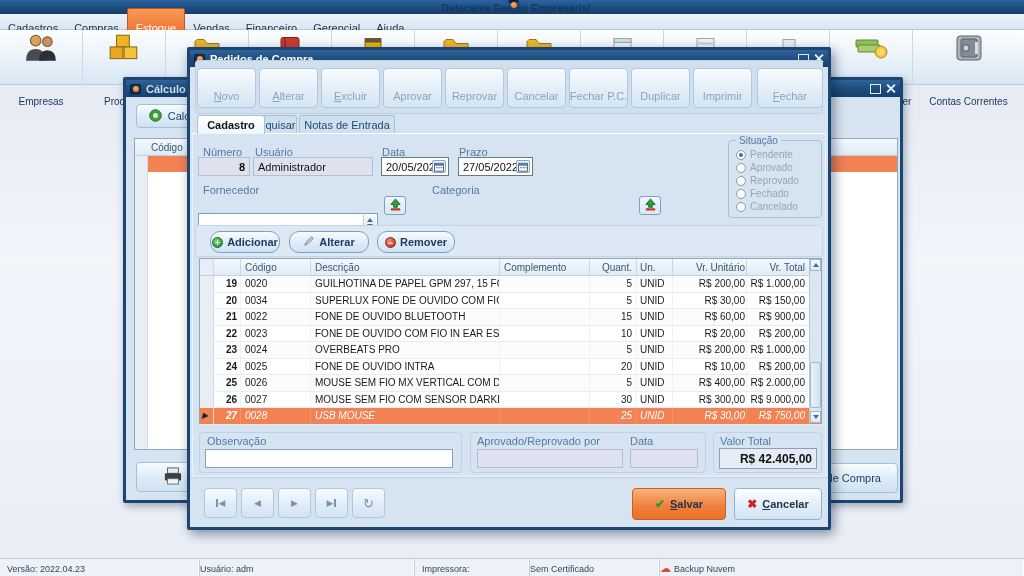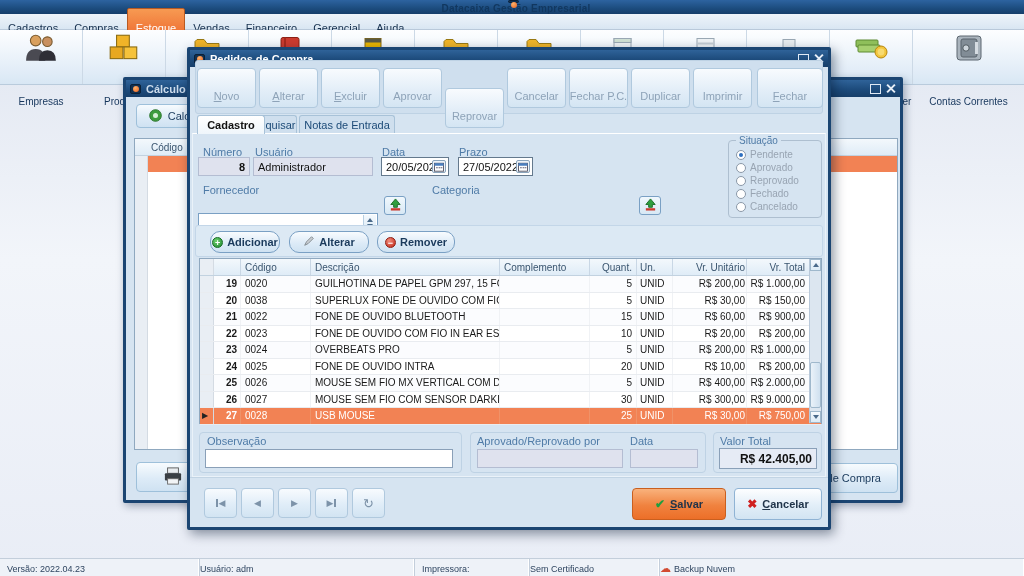--- a/index.html
+++ b/index.html
@@ -111,21 +111,21 @@
   .c-cod { width:70px; padding-left:4px; }
   .c-desc { width:189px; padding-left:4px; }
   .c-comp { width:90px; padding-left:4px; }
   .c-qt { width:47px; justify-content:flex-end; padding-right:4px; }
   .c-un { width:36px; padding-left:3px; }
   .c-vu { width:74px; justify-content:flex-end; padding-right:1px; }
   .c-vt { width:63px; justify-content:flex-end; padding-right:4px; }
   .ghdr .c-desc,.ghdr .c-comp { }
   .ghdr .c-qt,.ghdr .c-vu,.ghdr .c-vt { justify-content:flex-end; }
   .grow.selected, .grow.selected:nth-child(odd) { background:#f28254; color:#fff; }
-  .grow.selected span { border-right-color:#ef9268; }
+  .grow.selected span { border-right-color:#ef9268;font-style:italic; }
   .grow.selected .c-gut { background:#f28254; }
   .grow.selected .c-gut::after { content:"▶"; position:absolute; left:2px; top:3px; font-size:8px; color:#222; }
   .vscroll { position:absolute; right:0; top:0; bottom:0; width:12px; background:#dce6f0; border-left:1px solid #b9c9da; }
   .varr { position:absolute; left:0; width:11px; height:12px; background:linear-gradient(180deg,#f5f9fd,#dcebf6);
     border:1px solid #9fb8cc; display:flex; align-items:center; justify-content:center; cursor:pointer; }
   .vthumb { position:absolute; left:0; width:11px; background:linear-gradient(90deg,#eaf2f9,#cfe0ef); border:1px solid #9fb8cc; border-radius:2px; cursor:pointer; }
   .tri-u2 { width:0;height:0;border-left:3px solid transparent;border-right:3px solid transparent;border-bottom:4px solid #4a6a8a; }
   .tri-d2 { width:0;height:0;border-left:3px solid transparent;border-right:3px solid transparent;border-top:4px solid #4a6a8a; }
 
   .fpanel { top:382px; height:41px; border:1px solid #bed2e4; border-radius:4px; background:#d6e4f1; }
@@ -345,21 +345,21 @@
       </div>
     <div class="abs dbtn" style="left:69px;">
         <span class="u1">Alterar</span>
       </div>
     <div class="abs dbtn" style="left:131px;">
         <span class="u1">Excluir</span>
       </div>
     <div class="abs dbtn" style="left:193px;">
         <span>Aprovar</span>
       </div>
-    <div class="abs dbtn" style="left:255px;margin-top:20px;">
+    <div class="abs dbtn" style="left:255px;">
         <span>Reprovar</span>
       </div>
     <div class="abs dbtn" style="left:317px;">
         <span>Cancelar</span>
       </div>
     <div class="abs dbtn" style="left:379px;">
         <span>Fechar P.C.</span>
       </div>
     <div class="abs dbtn" style="left:441px;">
         <span>Duplicar</span>
@@ -512,21 +512,21 @@
             <span class="c-comp"></span>
             <span class="c-qt">5</span>
             <span class="c-un">UNID</span>
             <span class="c-vu">R$ 200,00</span>
             <span class="c-vt">R$ 1.000,00</span>
           </div>
 
           <div class="grow">
             <span class="c-gut"></span>
             <span class="c-num">20</span>
-            <span class="c-cod">0038</span>
+            <span class="c-cod">0034</span>
             <span class="c-desc">SUPERLUX FONE DE OUVIDO COM FIO</span>
             <span class="c-comp"></span>
             <span class="c-qt">5</span>
             <span class="c-un">UNID</span>
             <span class="c-vu">R$ 30,00</span>
             <span class="c-vt">R$ 150,00</span>
           </div>
 
           <div class="grow">
             <span class="c-gut"></span>

